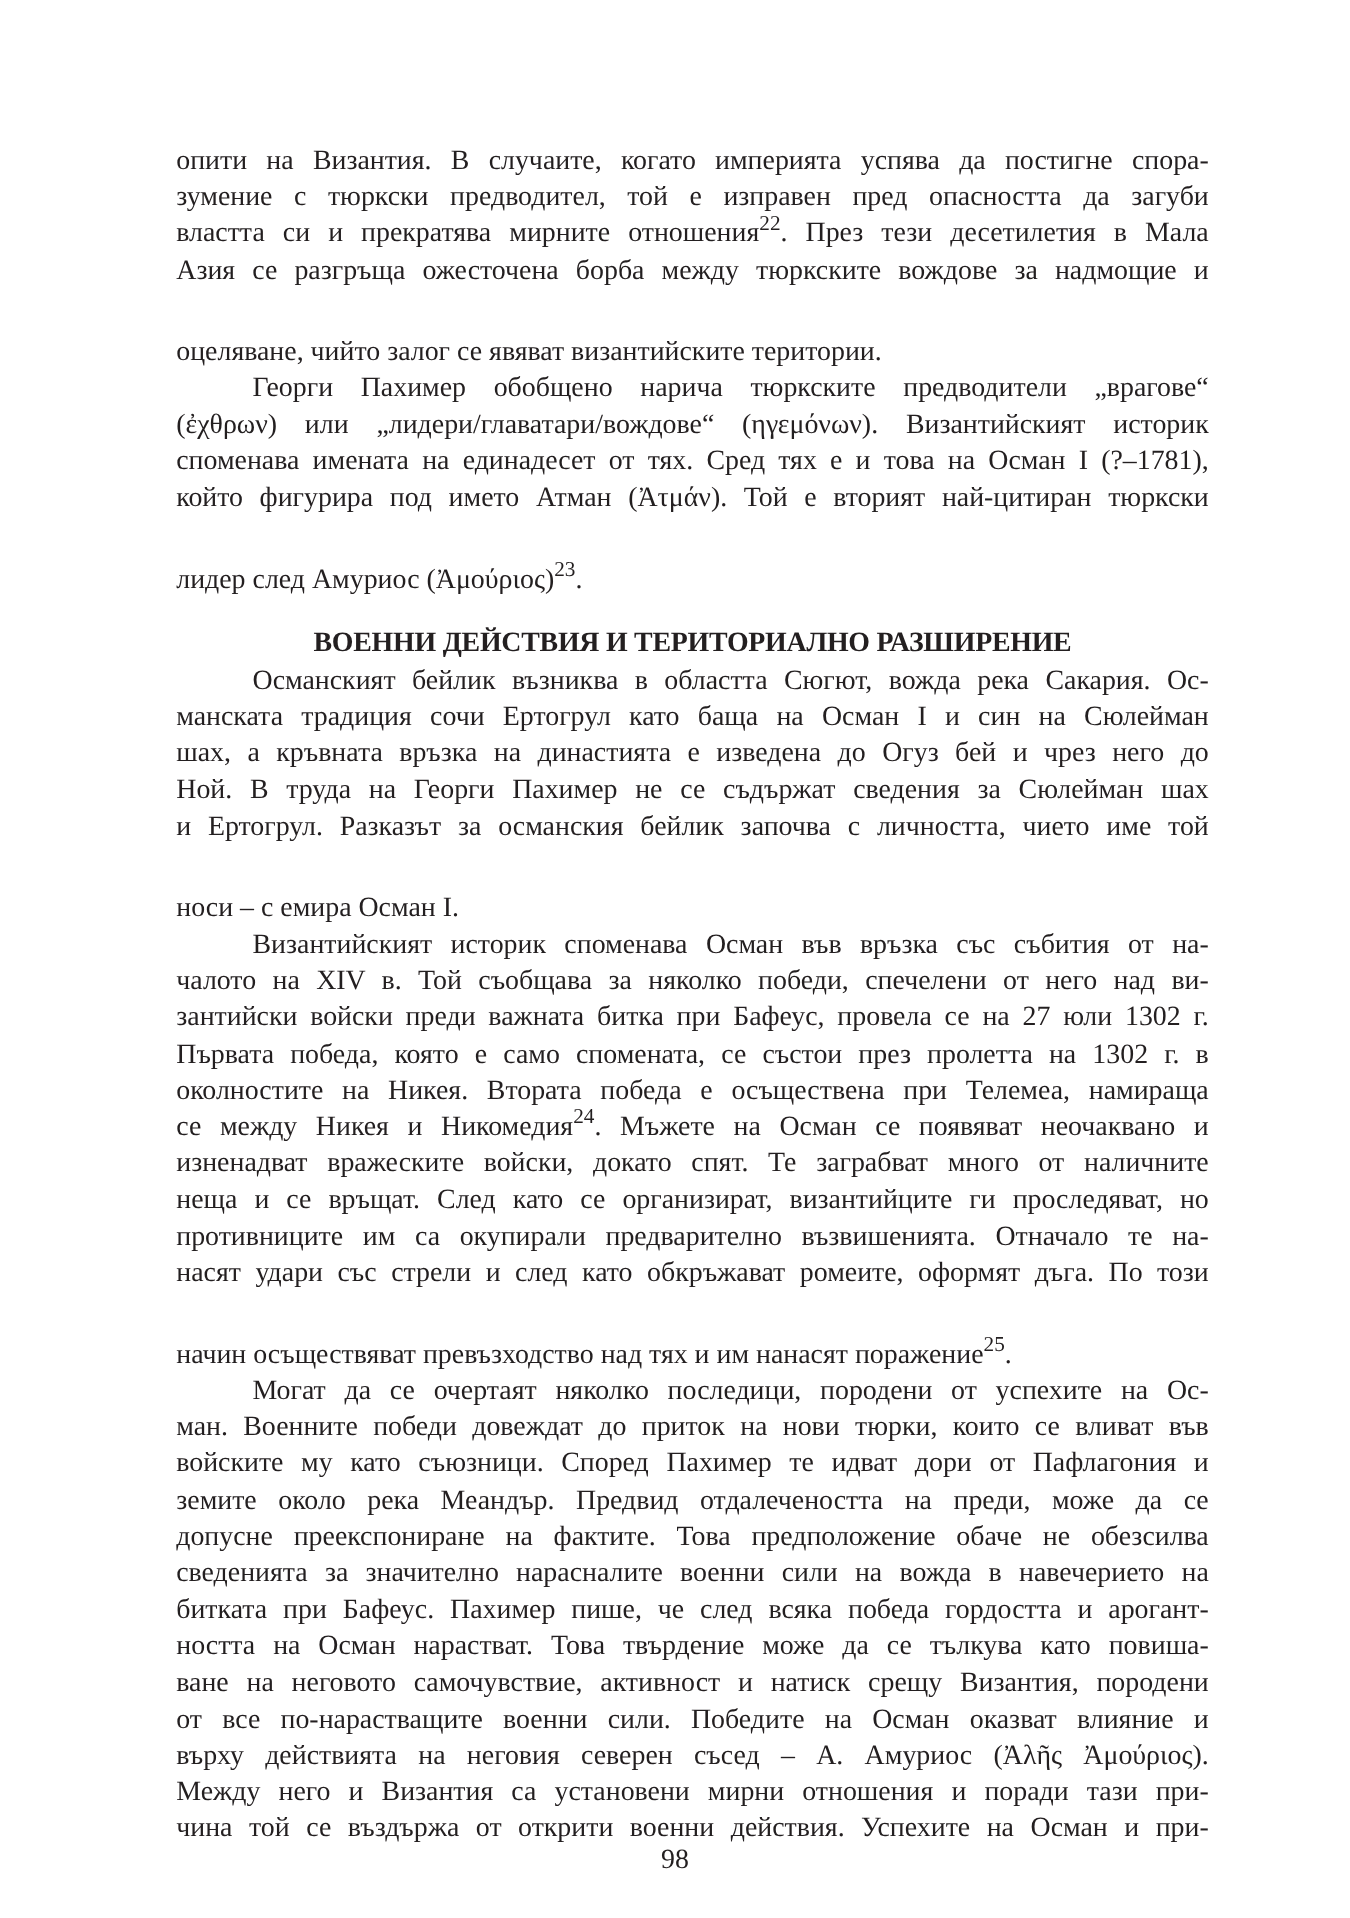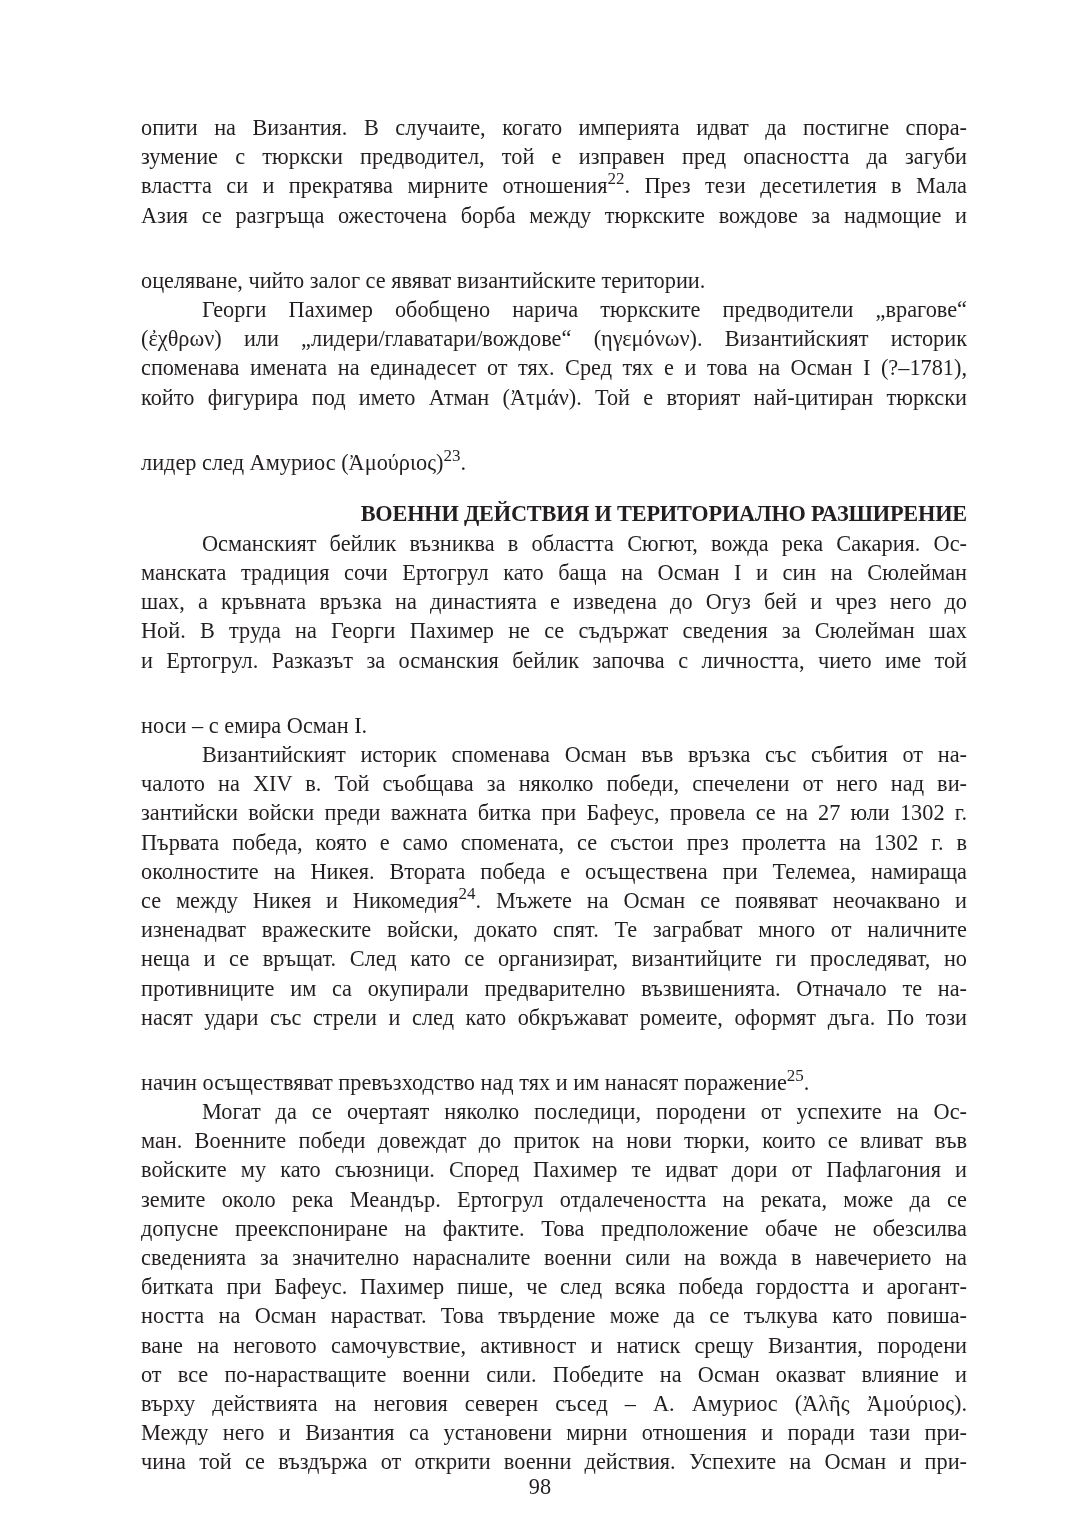--- a/index.html
+++ b/index.html
@@ -43,21 +43,21 @@
     .indent {
       padding-left: 61px;
     }
     sup {
       font-size: 17px;
       line-height: 0;
       vertical-align: 0.55em;
     }
     .heading {
       margin: 0;
-      text-align: right;
+      text-align: center;
       font-weight: bold;
       font-size: 22.3px;
       line-height: 30px;
       letter-spacing: -0.2px;
     }
     .heading-block {
       margin-top: 22px;
     }
     .page-number {
       position: absolute;
@@ -68,21 +68,21 @@
       font-size: 22.3px;
       line-height: 29px;
     }
   </style>
 </head>
 <body>
 
 <div class="page" id="page-body">
   <div id="before">
       <p class="para">
-        <span class="line">опити на Византия. В случаите, когато империята идват да постигне спора-</span>
+        <span class="line">опити на Византия. В случаите, когато империята успява да постигне спора-</span>
         <span class="line">зумение с тюркски предводител, той е изправен пред опасността да загуби</span>
         <span class="line">властта си и прекратява мирните отношения<sup>22</sup>. През тези десетилетия в Мала</span>
         <span class="line">Азия се разгръща ожесточена борба между тюркските вождове за надмощие и</span>
         <span class="line last">оцеляване, чийто залог се явяват византийските територии.</span>
       </p>
       <p class="para">
         <span class="line indent">Георги Пахимер обобщено нарича тюркските предводители „врагове“</span>
         <span class="line">(ἐχθρων) или „лидери/главатари/вождове“ (ηγεμόνων). Византийският историк</span>
         <span class="line">споменава имената на единадесет от тях. Сред тях е и това на Осман I (?–1781),</span>
         <span class="line">който фигурира под името Атман (Ἀτμάν). Той е вторият най-цитиран тюркски</span>
@@ -113,21 +113,21 @@
         <span class="line">изненадват вражеските войски, докато спят. Те заграбват много от наличните</span>
         <span class="line">неща и се връщат. След като се организират, византийците ги проследяват, но</span>
         <span class="line">противниците им са окупирали предварително възвишенията. Отначало те на-</span>
         <span class="line">насят удари със стрели и след като обкръжават ромеите, оформят дъга. По този</span>
         <span class="line last">начин осъществяват превъзходство над тях и им нанасят поражение<sup>25</sup>.</span>
       </p>
       <p class="para">
         <span class="line indent">Могат да се очертаят няколко последици, породени от успехите на Ос-</span>
         <span class="line">ман. Военните победи довеждат до приток на нови тюрки, които се вливат във</span>
         <span class="line">войските му като съюзници. Според Пахимер те идват дори от Пафлагония и</span>
-        <span class="line">земите около река Меандър. Ертогрул отдалечеността на реката, може да се</span>
+        <span class="line">земите около река Меандър. Предвид отдалечеността на преди, може да се</span>
         <span class="line">допусне преекспониране на фактите. Това предположение обаче не обезсилва</span>
         <span class="line">сведенията за значително нарасналите военни сили на вожда в навечерието на</span>
         <span class="line">битката при Бафеус. Пахимер пише, че след всяка победа гордостта и арогант-</span>
         <span class="line">ността на Осман нарастват. Това твърдение може да се тълкува като повиша-</span>
         <span class="line">ване на неговото самочувствие, активност и натиск срещу Византия, породени</span>
         <span class="line">от все по-нарастващите военни сили. Победите на Осман оказват влияние и</span>
         <span class="line">върху действията на неговия северен съсед – А. Амуриос (Ἀλῆς Ἀμούριος).</span>
         <span class="line">Между него и Византия са установени мирни отношения и поради тази при-</span>
         <span class="line">чина той се въздържа от открити военни действия. Успехите на Осман и при-</span>
       </p>

